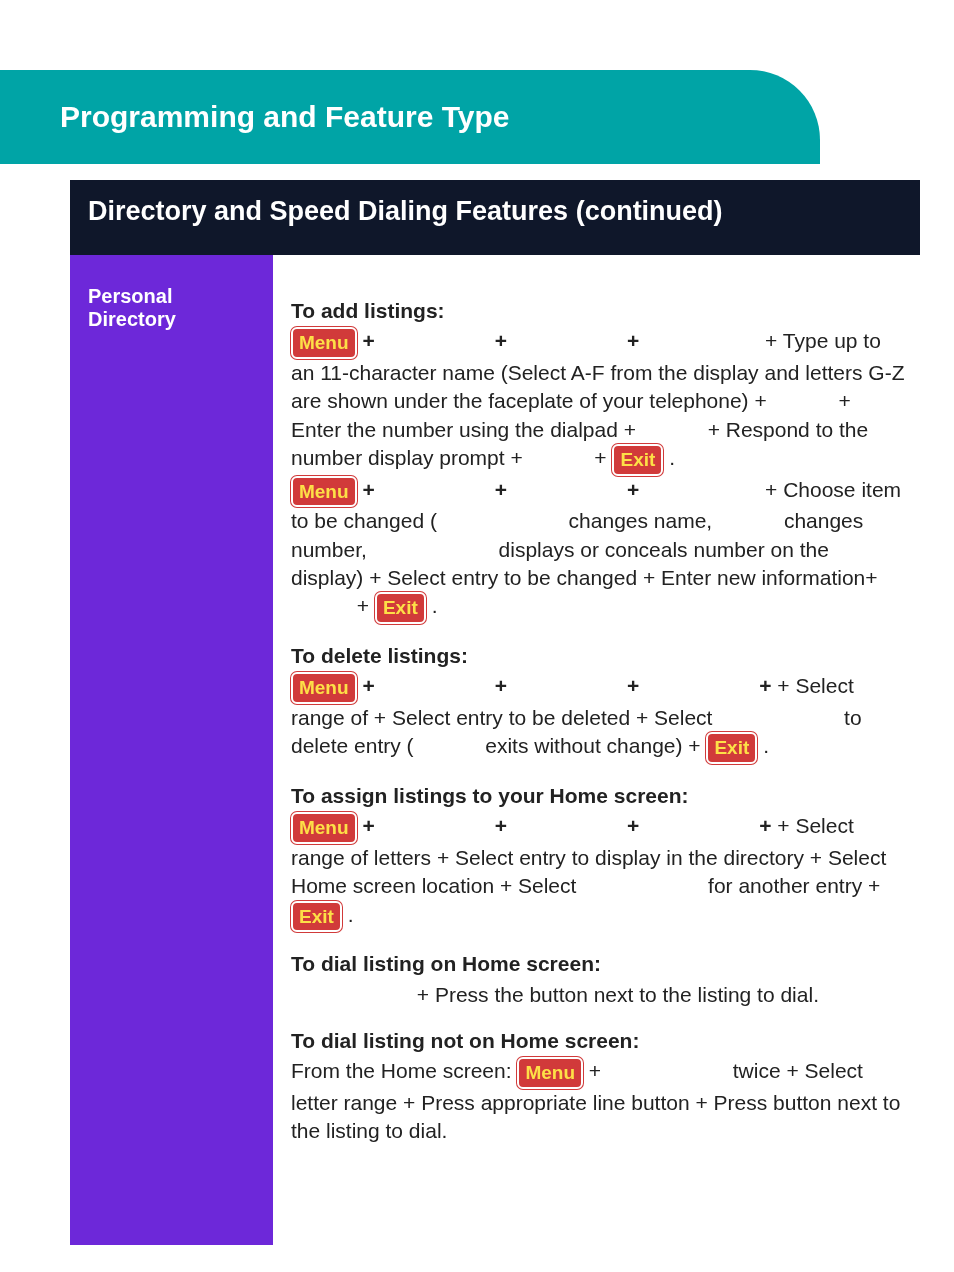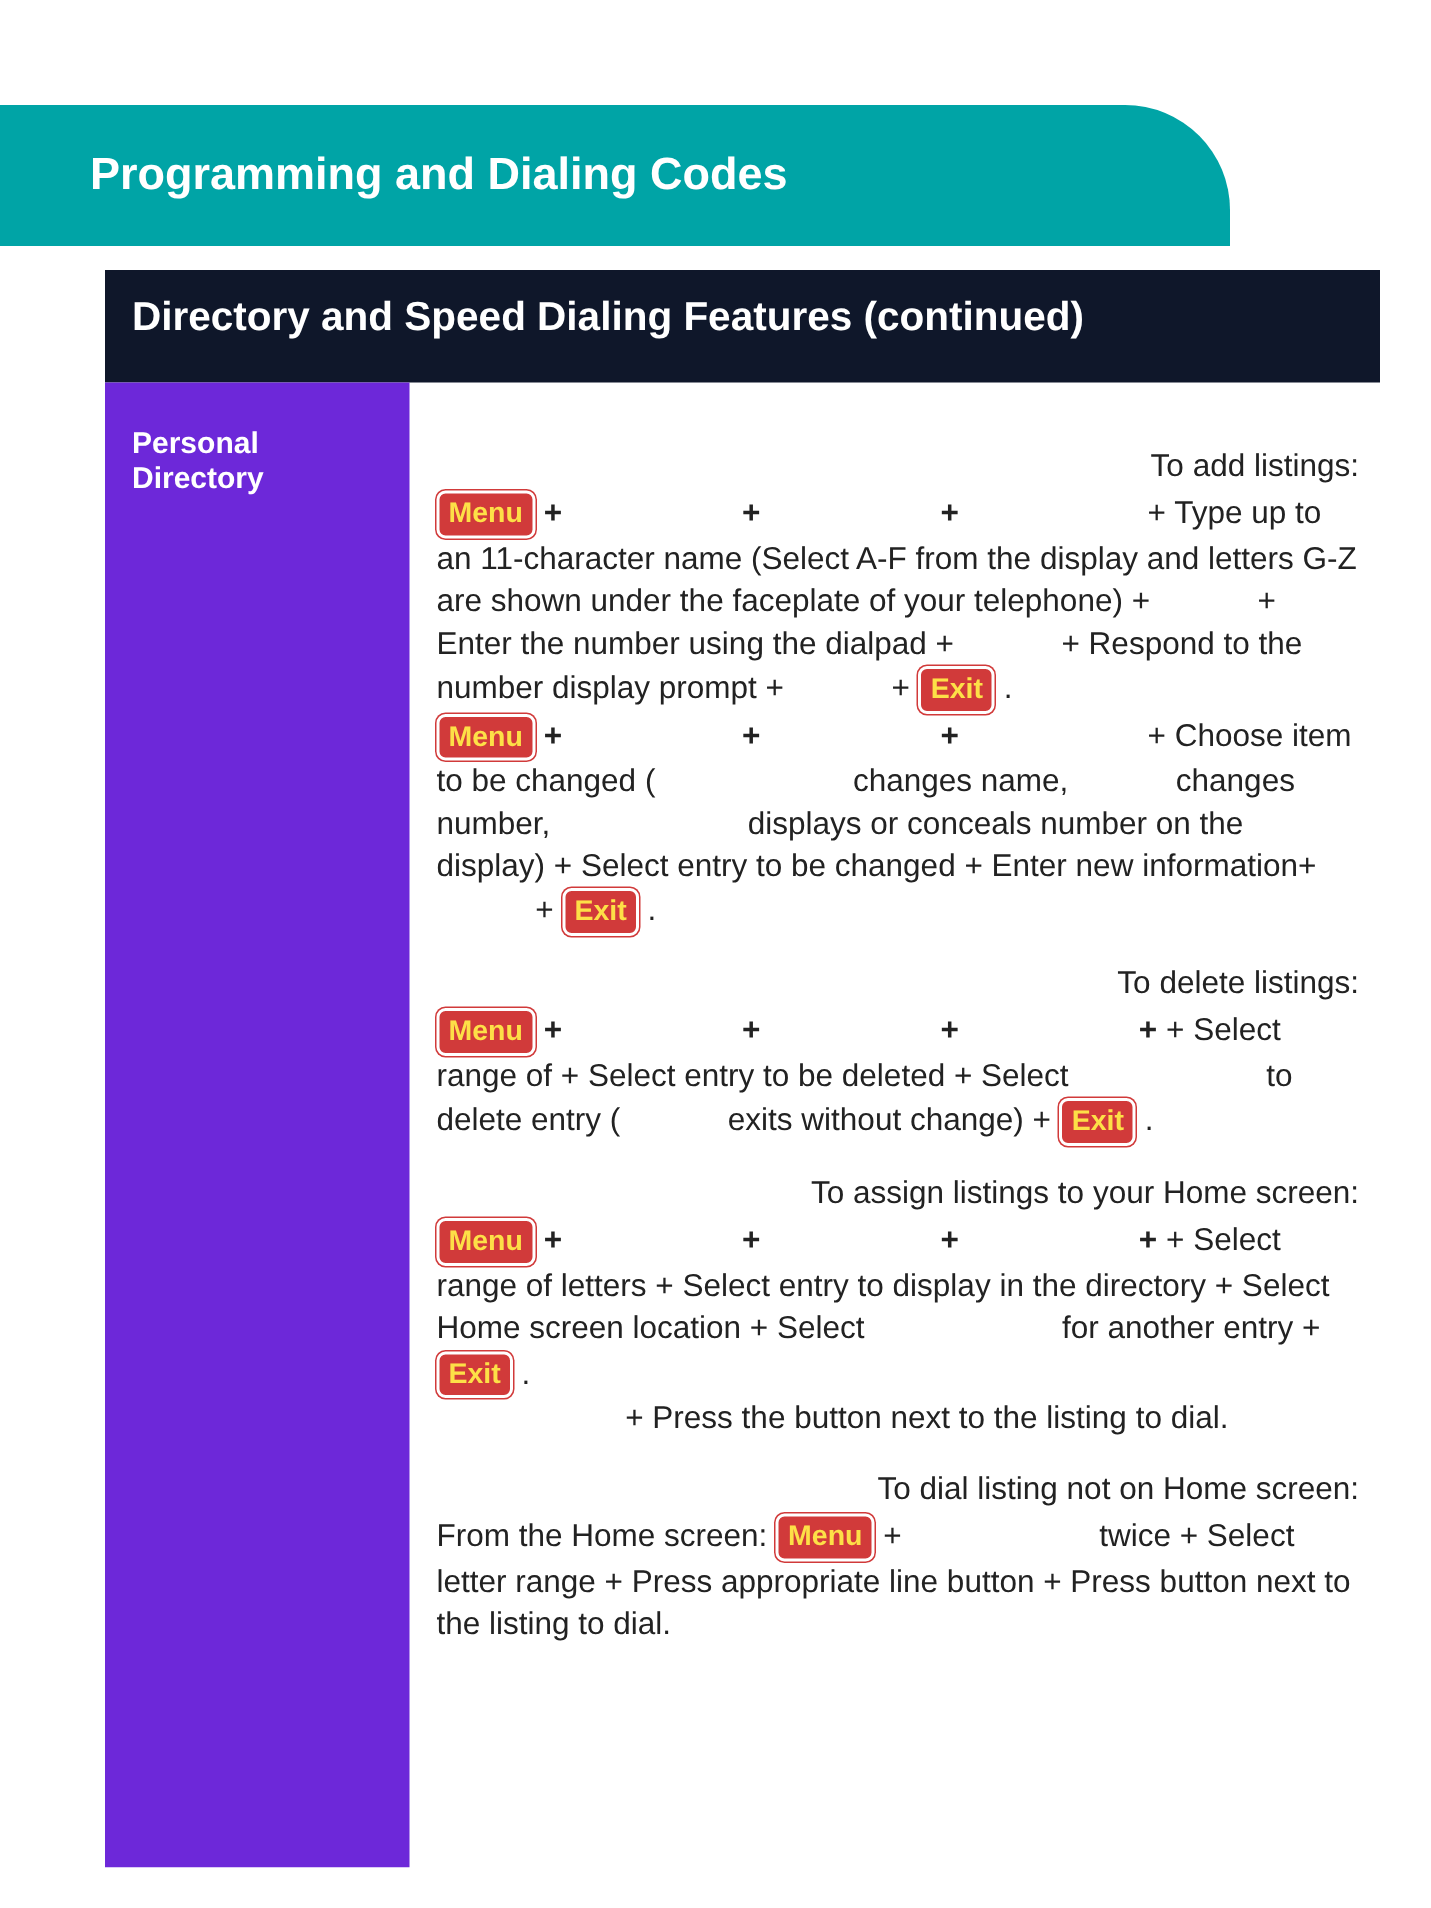--- a/index.html
+++ b/index.html
@@ -44,24 +44,23 @@
     min-height: 960px;
   }
   .main {
     padding: 24px 14px 0 18px;
     font-size: 21px;
     color: #222;
     line-height: 1.35;
     width: 640px;
   }
   .section-heading {
-    font-weight: normal;
+    font-weight: bold;
     margin-top: 18px;
     margin-bottom: 2px;
-    text-align: right;
   }
   .btn {
     display: inline-block;
     background: #d13a3a;
     color: #fde047;
     font-weight: bold;
     padding: 1px 6px;
     border: 2px solid #ffffff;
     border-radius: 6px;
     font-size: 19px;
@@ -71,21 +70,21 @@
   .plus {
     font-weight: bold;
   }
   .gap { display:inline-block; width:120px; }
   .gapS { display:inline-block; width:60px; }
   .intro { margin-top:0; }
 </style>
 </head>
 <body>
 
-<div class="header-bar">Programming and Dialing Codes</div>
+<div class="header-bar">Programming and Feature Type</div>
 <div class="section-bar">Directory and Speed Dialing Features (continued)</div>
 
 <div class="content-row">
   <div class="sidebar">
     <div>Personal Directory</div>
   </div>
   <div class="main">
 
 
     <div class="section-heading">To add listings:</div>
@@ -126,20 +125,21 @@
     <div class="section-heading">To assign listings to your Home screen:</div>
     <div>
       <span class="btn">Menu</span>
       <span class="plus"> +</span><span class="gap"></span><span class="plus">+</span><span class="gap"></span><span class="plus">+</span><span class="gap"></span><span class="plus">+</span>
       <span> + Select range of letters + Select entry to display in the directory + Select Home screen location + Select </span><span class="gap"></span>
       <span> for another entry + </span>
       <span class="btn">Exit</span>
       <span> .</span>
     </div>
 
+    <div class="section-heading">To dial listing on Home screen:</div>
     <div>
       <span class="gap"></span><span> + Press the button next to the listing to dial.</span>
     </div>
 
     <div class="section-heading">To dial listing not on Home screen:</div>
     <div>
       <span>From the Home screen: </span>
       <span class="btn">Menu</span>
       <span> + </span><span class="gap"></span>
       <span> twice + Select letter range + Press appropriate line button + Press button next to the listing to dial.</span>

